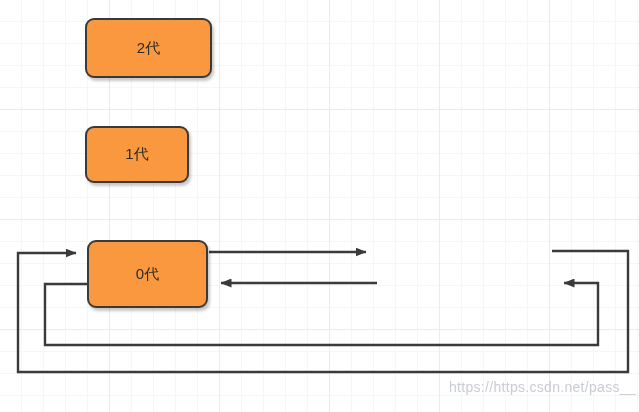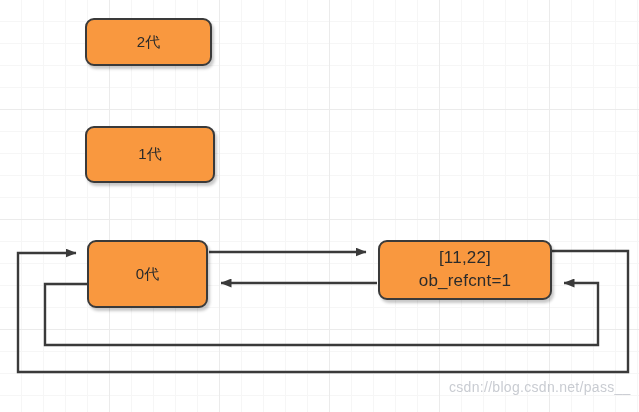--- a/index.html
+++ b/index.html
@@ -49,22 +49,22 @@
     line-height: 1.35;
     letter-spacing: 0.2px;
     z-index: 5;
   }
 
   .box-line {
     display: block;
     white-space: nowrap;
   }
 
-  #box-gen2 { left: 85px;  top: 18px;  width: 127px; height: 48px; }
-  #box-gen1 { left: 85px;  top: 126px; width: 130px; height: 57px; }
+  #box-gen2 { left: 85px;  top: 18px;  width: 127px; height: 60px; }
+  #box-gen1 { left: 85px;  top: 126px; width: 104px; height: 57px; }
   #box-gen0 { left: 87px;  top: 240px; width: 121px; height: 68px; }
   #box-object { left: 378px; top: 240px; width: 174px; height: 60px; font-size: 17px; }
 
   #edges {
     position: absolute;
     left: 0;
     top: 0;
     width: 639px;
     height: 412px;
     z-index: 2;
@@ -112,20 +112,16 @@
   </div>
 
   <div class="gen-box" id="box-gen1">
     <span class="box-line">1代</span>
   </div>
 
   <div class="gen-box" id="box-gen0">
     <span class="box-line">0代</span>
   </div>
 
-  <div class="gen-box" id="box-object">
-    <span class="box-line">[11,22]</span>
-    <span class="box-line">ob_refcnt=1</span>
-  </div>
 
-  <div class="watermark">csdn://blog.csdn.net/pass__</div>
+  <div class="watermark">https://https.csdn.net/pass__</div>
 
 </div>
 
 </body></html>

